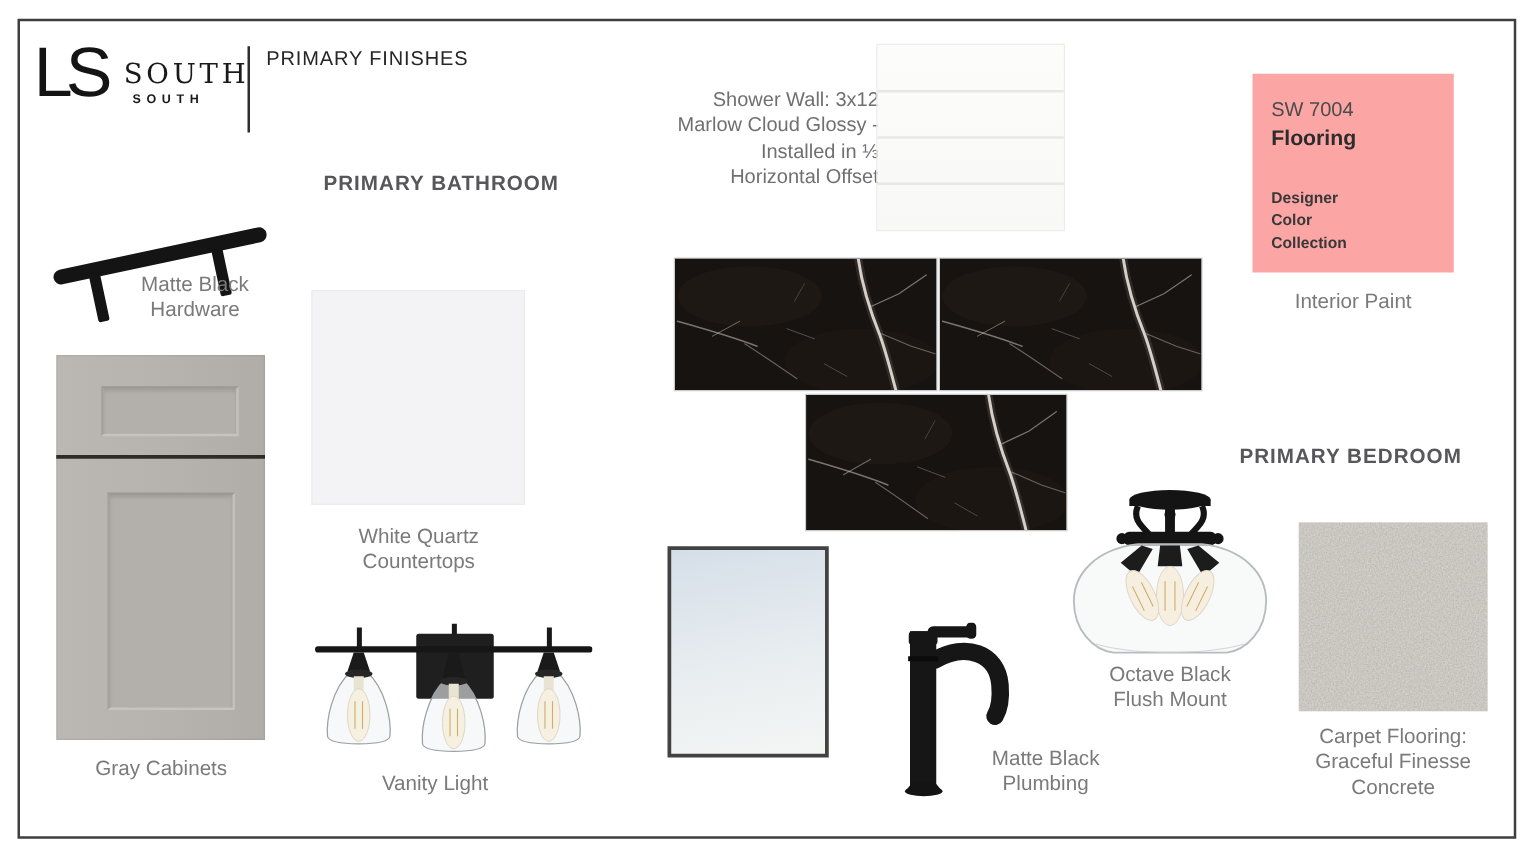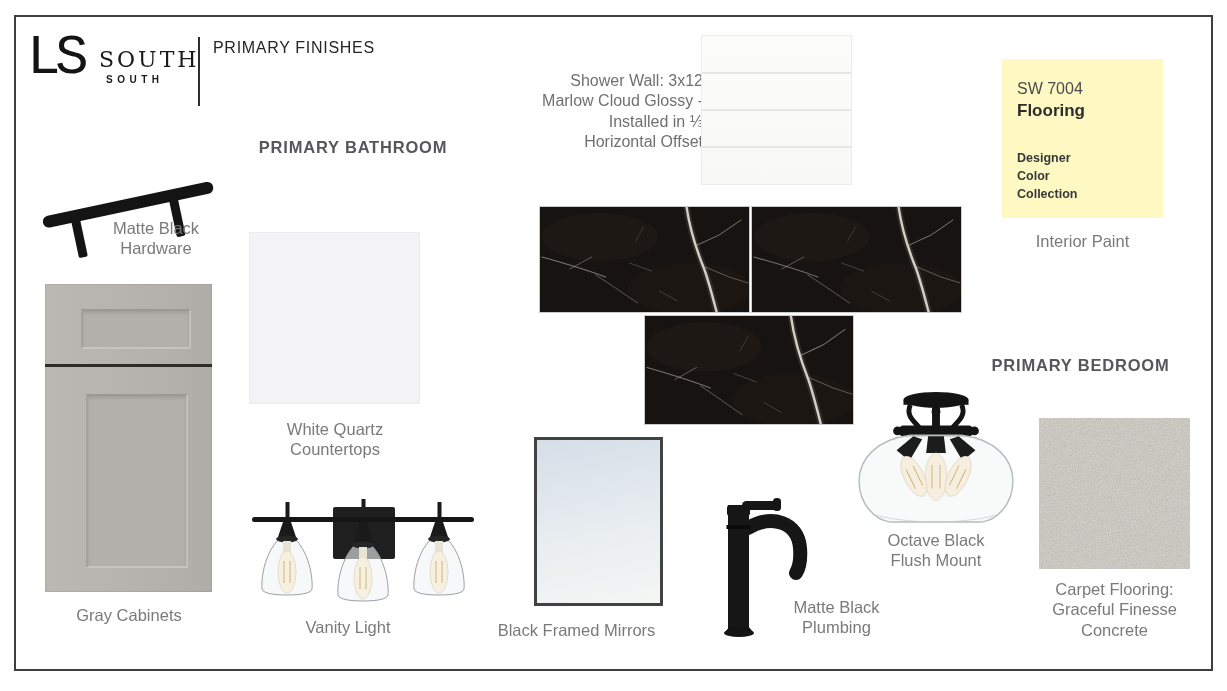--- a/index.html
+++ b/index.html
@@ -4,21 +4,21 @@
 <style>
   html,body{margin:0;padding:0;background:#ffffff;}
   .board{
     position:relative;width:1227px;height:691px;background:#ffffff;overflow:hidden;
     font-family:"Liberation Sans",sans-serif;
   }
   .abs{position:absolute;}
   .frame{left:14px;top:15px;width:1195px;height:652px;border:2px solid #3f3f3f;}
 
   
-  .monogram{left:27px;top:30px;font-family:Liberation Mono, monospace;font-size:56px;line-height:1;
+  .monogram{left:27px;top:30px;font-family:Liberation Sans, sans-serif;font-size:56px;line-height:1;
     letter-spacing:-0.10em;color:#141414;font-weight:400;}
   .brand-name{left:99px;top:47px;font-family:"DejaVu Serif",serif;font-size:22px;letter-spacing:3px;color:#1a1a1a;}
   .brand-sub{left:106px;top:74px;font-size:10px;letter-spacing:4.5px;color:#1a1a1a;font-weight:bold;}
   .logo-divider{left:198px;top:37px;width:2px;height:69px;background:#2e2e2e;}
   .board-title{left:213px;top:36px;font-size:16px;line-height:1.45;letter-spacing:0.7px;color:#262626;font-weight:500;}
 
   .heading{font-size:16.5px;font-weight:bold;letter-spacing:0.8px;color:#57565a;text-align:center;}
   .label{font-size:16.5px;line-height:1.24;color:#7a7a7a;text-align:center;white-space:pre-line;}
   .note{font-size:16px;line-height:1.28;color:#707070;text-align:right;white-space:pre-line;}
 
@@ -40,21 +40,21 @@
   
   .quartz{left:249px;top:232px;width:171px;height:172px;background:#f3f3f5;
     box-shadow:inset 0 0 0 1px #ebebee;}
 
   
   .shower-tile{left:701px;top:35px;width:149px;height:148px;background:linear-gradient(180deg,#fcfcfb,#f8f8f6);
     border:1px solid #ececea;}
   .grout{position:absolute;left:0;right:0;height:2px;background:#e7e7e4;}
 
   
-  .paint{left:1002px;top:59px;width:161px;height:159px;background:#fef9c3;box-sizing:border-box;
+  .paint{left:1002px;top:59px;width:161px;height:159px;background:#fca5a5;box-sizing:border-box;
     padding:21px 10px 0 15px;}
   .paint-code{font-size:16px;color:#4b4b4b;}
   .paint-name{font-size:17px;font-weight:bold;color:#2c2c2c;margin-top:3px;}
   .paint-coll{font-size:12.5px;font-weight:bold;line-height:1.42;color:#383838;margin-top:29px;white-space:pre-line;}
 
   
   .marble{background:#171310;box-shadow:0 0 0 1px #cccccc;}
   .marble svg{display:block;width:100%;height:100%;}
 
   
@@ -257,21 +257,20 @@
         <use href="#sym-marble"></use>
       </svg>
   </div>
   <div class="abs marble" style="left:645px;top:316px;width:208px;height:108px;">
     <svg viewBox="0 0 210 105" preserveAspectRatio="none">
         <use href="#sym-marble"></use>
       </svg>
   </div>
 
   <div class="abs mirror"></div>
-  <div class="abs label" style="left:479px;top:620px;width:195px;">Black Framed Mirrors</div>
 
   <div class="abs imgbox" style="left:714px;top:498px;width:110px;height:142px;">
     <svg viewBox="0 0 110 142">
         <use href="#sym-faucet"></use>
       </svg>
   </div>
   <div class="abs label" style="left:759px;top:597px;width:155px;">Matte Black
 Plumbing</div>
 
   <div class="abs imgbox" style="left:856px;top:390px;width:160px;height:140px;">

